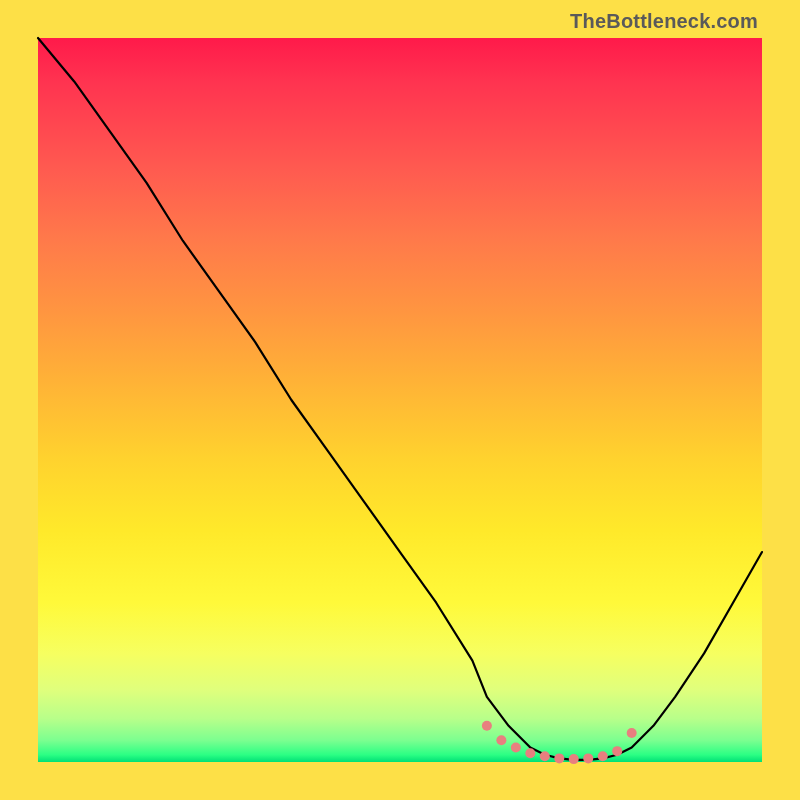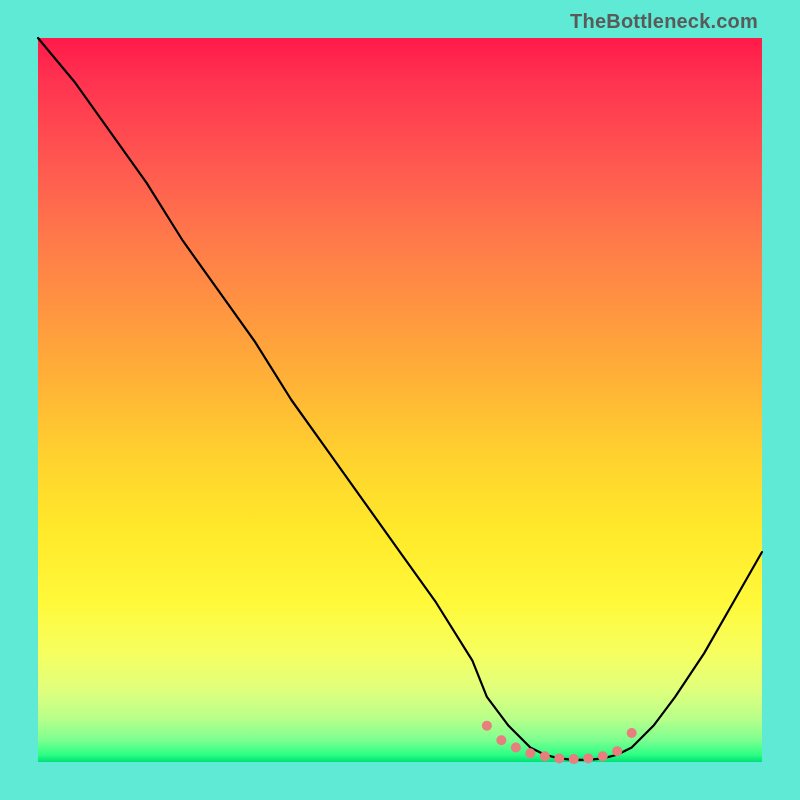--- a/index.html
+++ b/index.html
@@ -1,21 +1,21 @@
 <!DOCTYPE html>
 <html><head>
 <meta charset="utf-8">
 <style>
   * { margin: 0; padding: 0; box-sizing: border-box; }
   html, body { width: 800px; height: 800px; overflow: hidden; background: #000; }
   .frame {
     position: relative;
     width: 800px;
     height: 800px;
-    background: #5eead4;
+    background: #fde047;
   }
   .plot-area {
     position: absolute;
     left: 38px;
     top: 38px;
     width: 724px;
     height: 724px;
     background: linear-gradient(to bottom,
       #ff1a4a 0%,
       #ff3350 6%,

